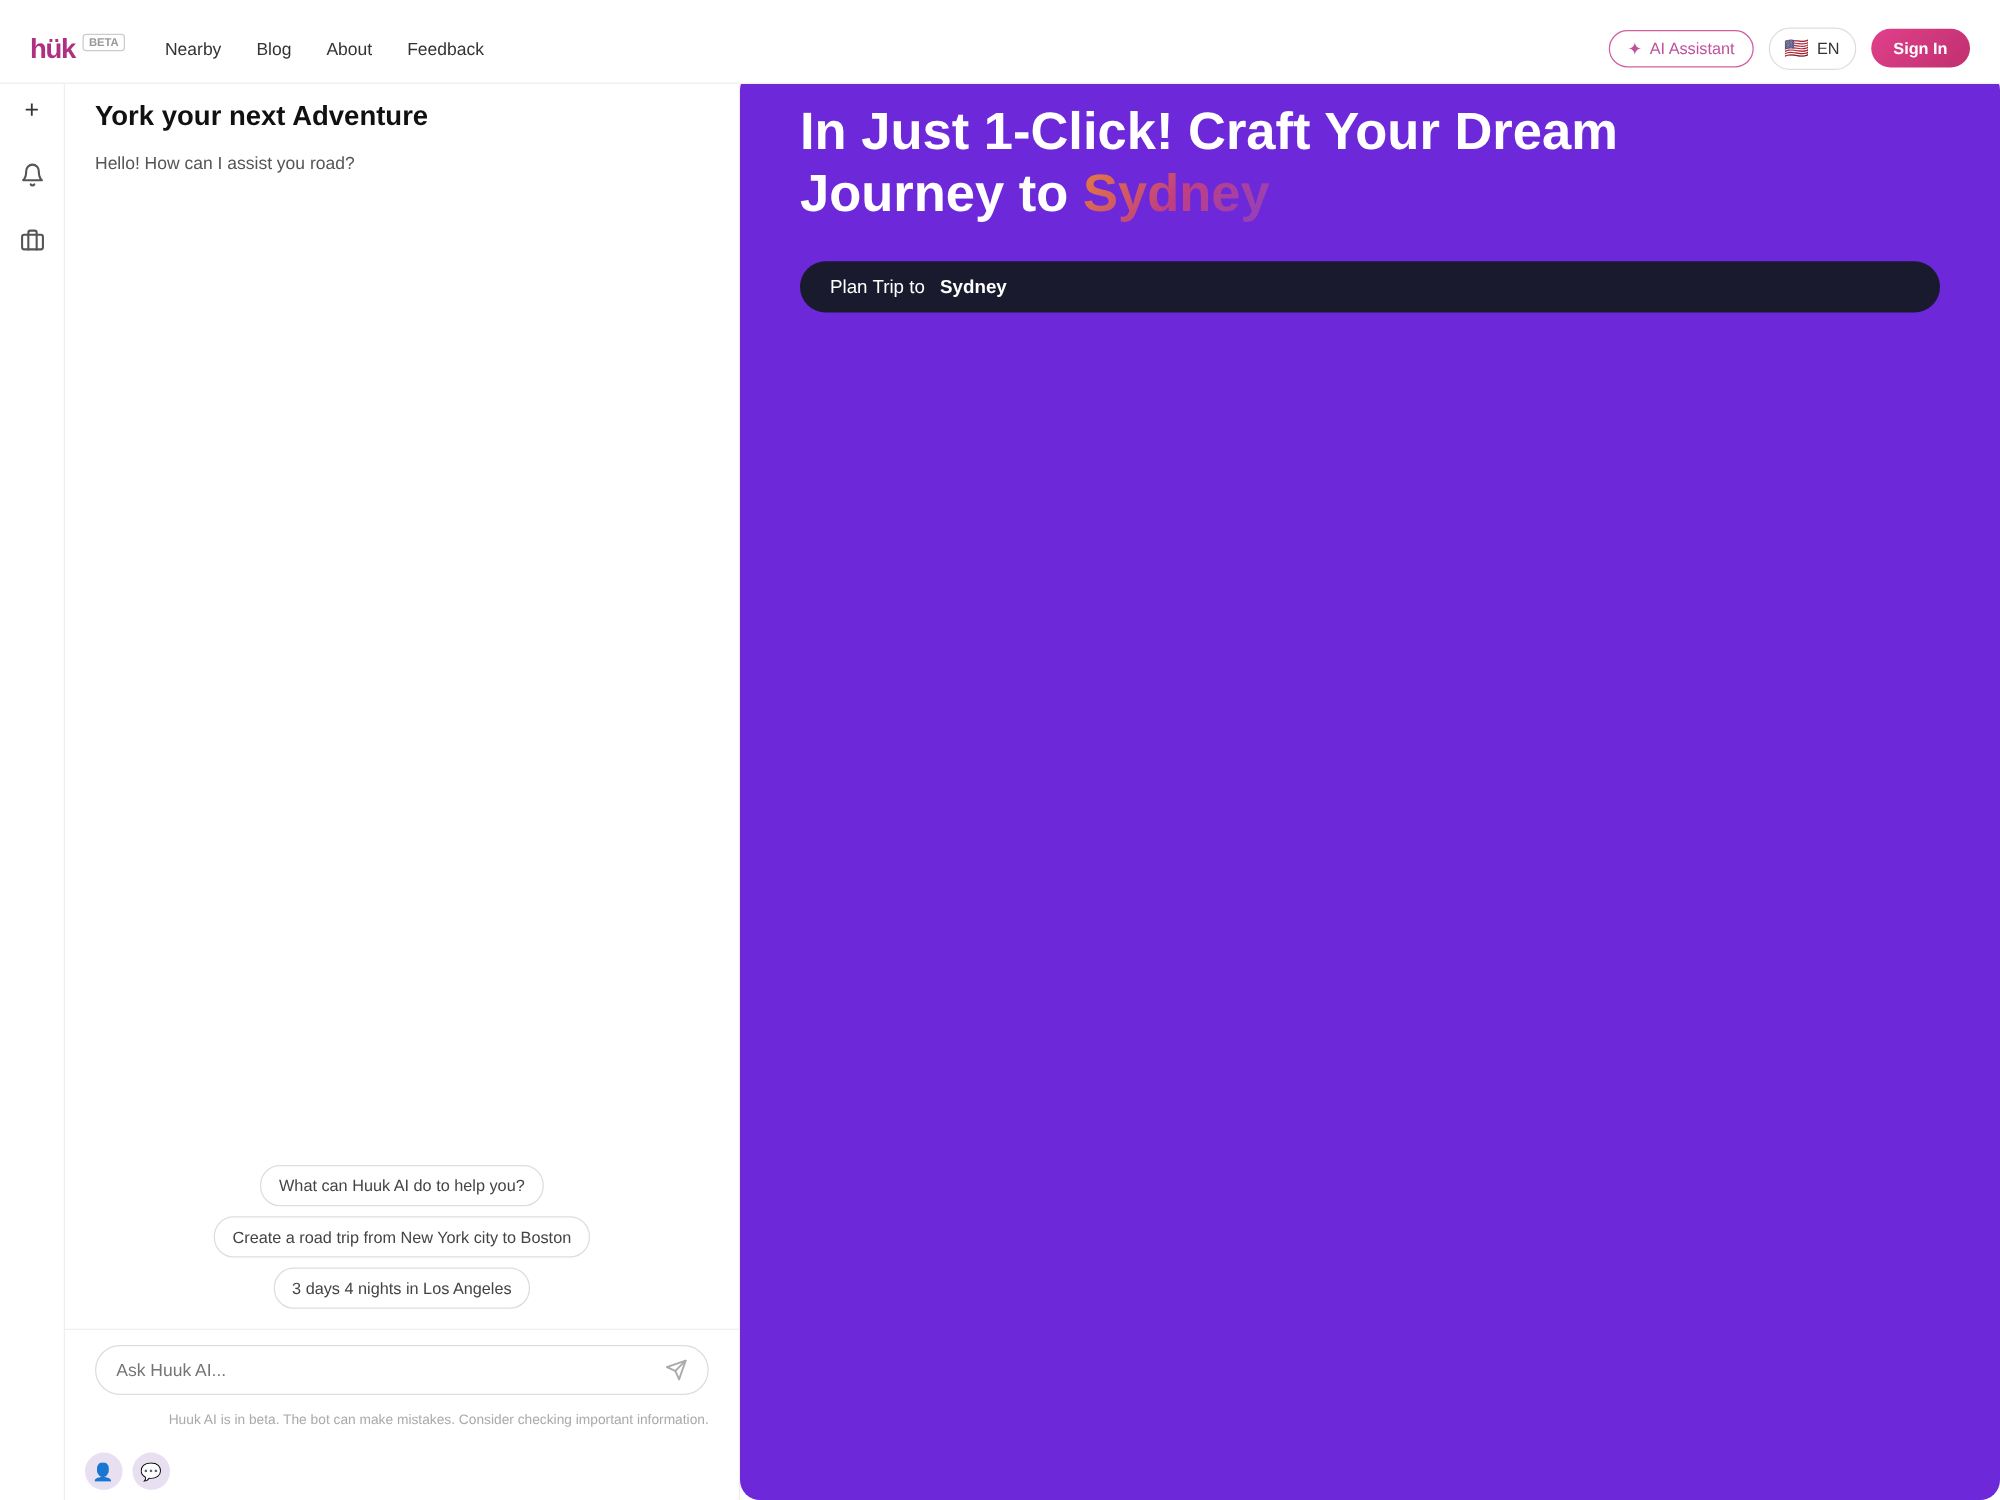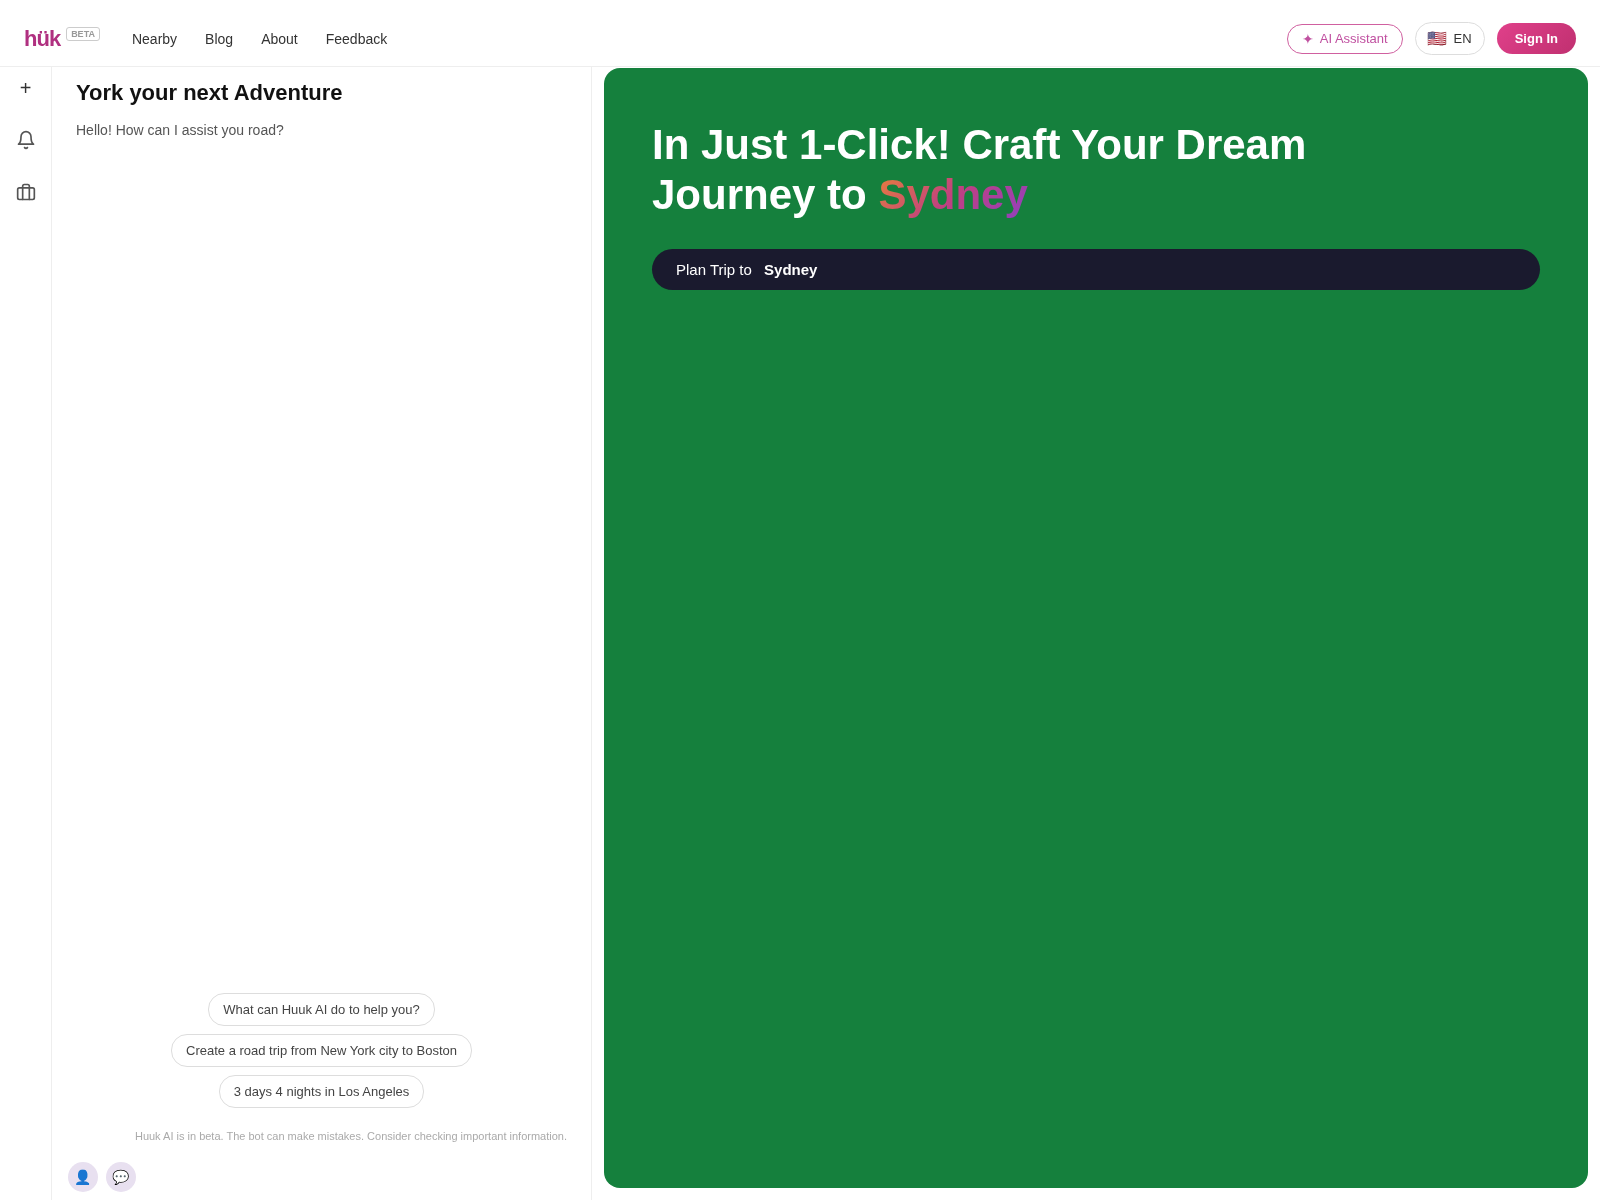--- a/index.html
+++ b/index.html
@@ -227,26 +227,25 @@
       align-items: center;
       justify-content: center;
       font-size: 14px;
       cursor: pointer;
       color: #7a4a9a;
     }
 
     
     .preview-panel {
       flex: 1;
-      background: #15803d;
+      background: #6d28d9;
       border-radius: 16px;
-      margin: 12px;
       display: flex;
       flex-direction: column;
-      padding: 52px 48px;
+      padding: 24px 48px;
       overflow: hidden;
     }
     .preview-headline {
       font-size: 42px;
       font-weight: 800;
       color: #fff;
       line-height: 1.2;
       margin-bottom: 28px;
       max-width: 680px;
     }
@@ -322,20 +321,31 @@
     <div class="chat-header">
       <h1 class="chat-title">York your next Adventure</h1>
       <p class="chat-greeting">Hello! How can I assist you road?</p>
     </div>
     <div class="chat-messages"></div>
     <div class="chat-suggestions">
       <span class="suggestion-chip">What can Huuk AI do to help you?</span>
       <span class="suggestion-chip">Create a road trip from New York city to Boston</span>
       <span class="suggestion-chip">3 days 4 nights in Los Angeles</span>
     </div>
+    <div class="chat-input-area">
+      <div class="chat-input-wrapper">
+        <input class="chat-input" type="text" placeholder="Ask Huuk AI..." style="">
+        <button class="send-btn">
+          <svg width="18" height="18" viewBox="0 0 24 24" fill="none" stroke="#aaa" stroke-width="2" stroke-linecap="round" stroke-linejoin="round">
+            <line x1="22" y1="2" x2="11" y2="13"></line>
+            <polygon points="22 2 15 22 11 13 2 9 22 2"></polygon>
+          </svg>
+        </button>
+      </div>
+    </div>
     <p class="chat-disclaimer">Huuk AI is in beta. The bot can make mistakes. Consider checking important information.</p>
     <div class="bottom-icons">
       <div class="bottom-icon">👤</div>
       <div class="bottom-icon">💬</div>
     </div>
   </section>
 
   <section class="preview-panel">
     <h2 class="preview-headline">
       <span>In Just 1-Click! Craft Your Dream Journey to</span>

